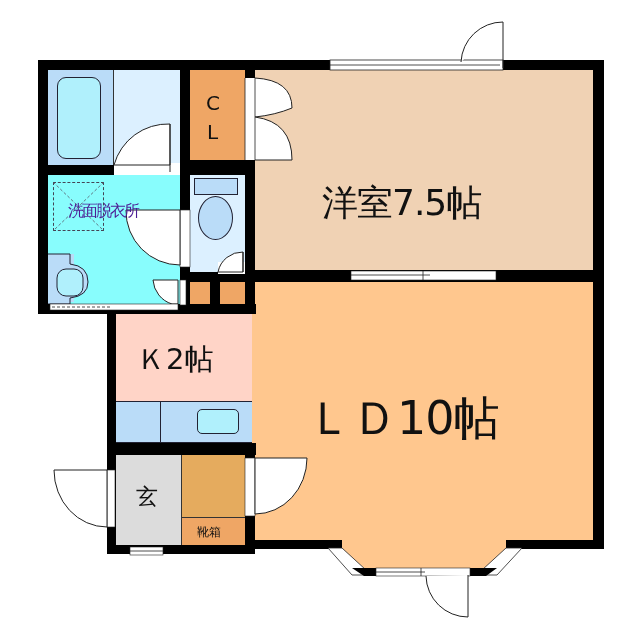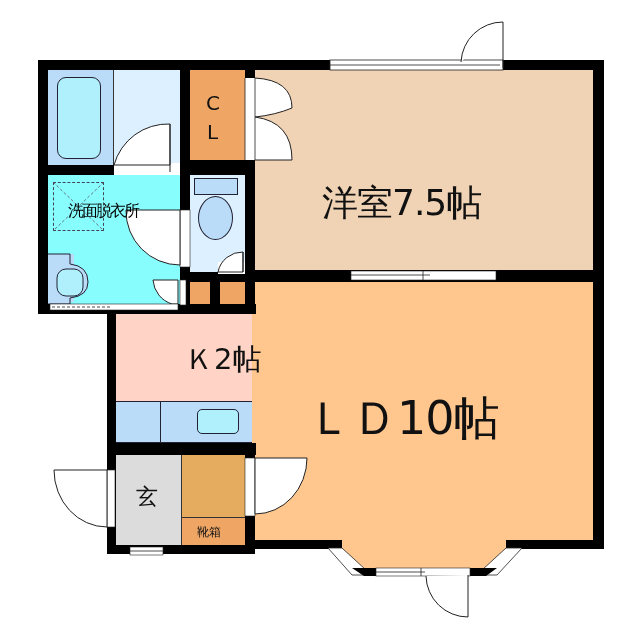--- a/index.html
+++ b/index.html
@@ -168,18 +168,18 @@
     <polygon points="470,568 497,568 486,576 470,576" fill="#000"></polygon>
     <rect x="376" y="568" width="94" height="8" fill="#fff" stroke="#222" stroke-width="0.6"></rect>
     <line x1="376" y1="572" x2="425" y2="572" stroke="#222" stroke-width="0.8"></line>
     <line x1="421" y1="568" x2="421" y2="576" stroke="#222" stroke-width="0.8"></line>
     <path d="M426,576 A42,42 0 0 0 468,617 L468,575" fill="#fff" stroke="#222" stroke-width="1"></path>
   </g>
 </svg>
 
 <div class="lbl" style="left:322px;top:185px;font-size:36px;letter-spacing:-1px;">洋室7.5帖</div>
 <div class="lbl" style="left:307px;top:395px;font-size:46px;letter-spacing:-1px;">ＬＤ10帖</div>
-<div class="lbl" style="left:137px;top:345px;font-size:29px;margin-left:48px;">Ｋ2帖</div>
+<div class="lbl" style="left:137px;top:345px;font-size:29px;">Ｋ2帖</div>
 <div class="lbl" style="left:206px;top:93px;font-size:20px;">C</div>
 <div class="lbl" style="left:207px;top:122px;font-size:20px;">L</div>
-<div class="lbl" style="left:68px;top:203px;font-size:16px;letter-spacing:-2px;color:#000000;">洗面脱衣所</div>
+<div class="lbl" style="left:68px;top:203px;font-size:16px;letter-spacing:-2px;color:#4c1d95;">洗面脱衣所</div>
 <div class="lbl" style="left:136px;top:486px;font-size:22px;">玄</div>
 <div class="lbl" style="left:197px;top:526px;font-size:12px;">靴箱</div>
 
 </body></html>

